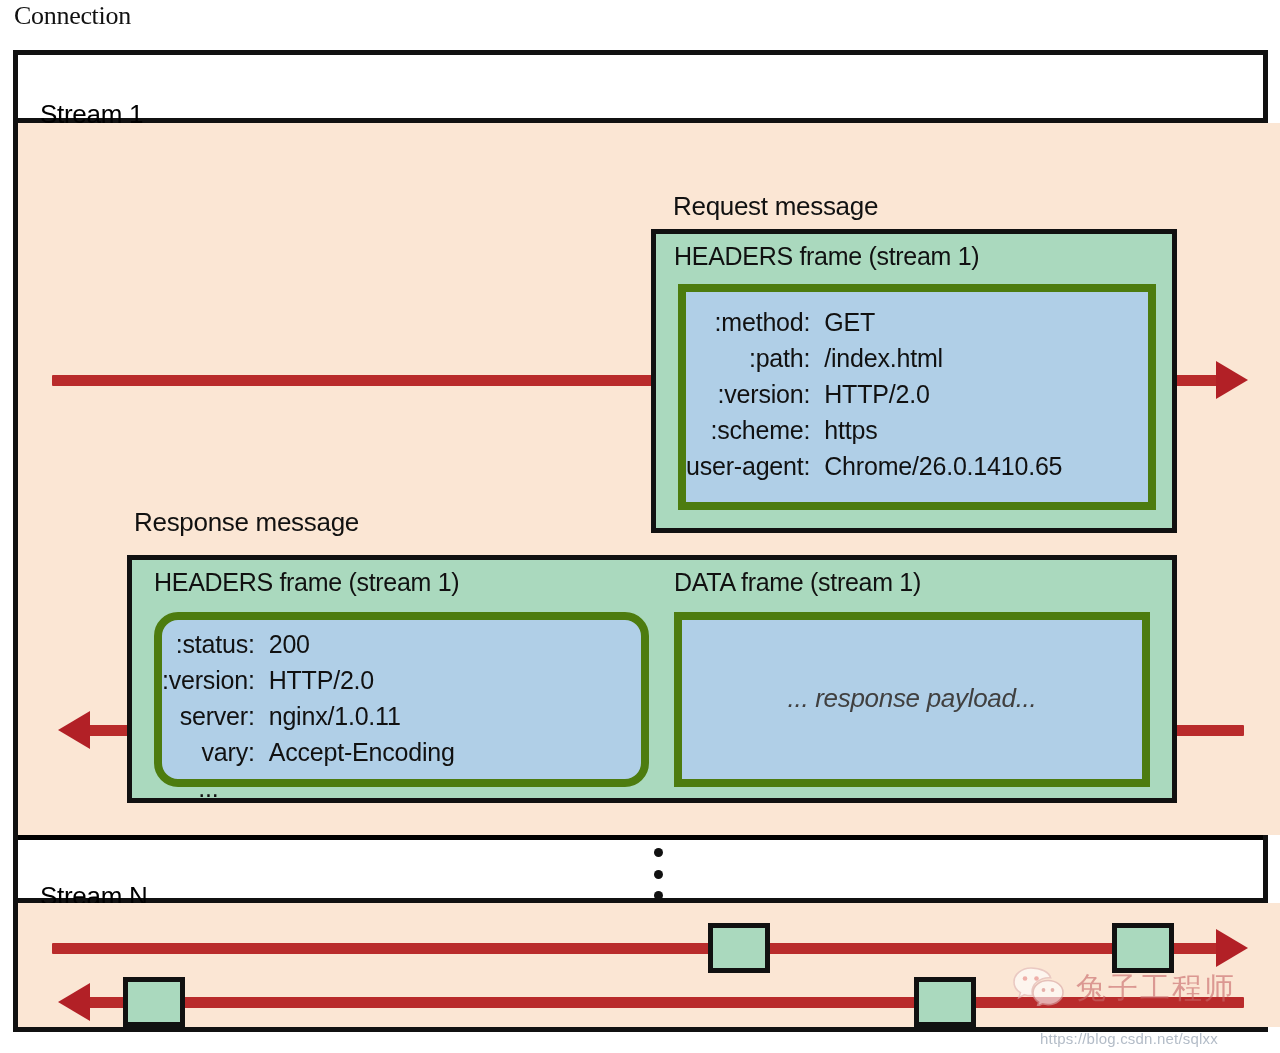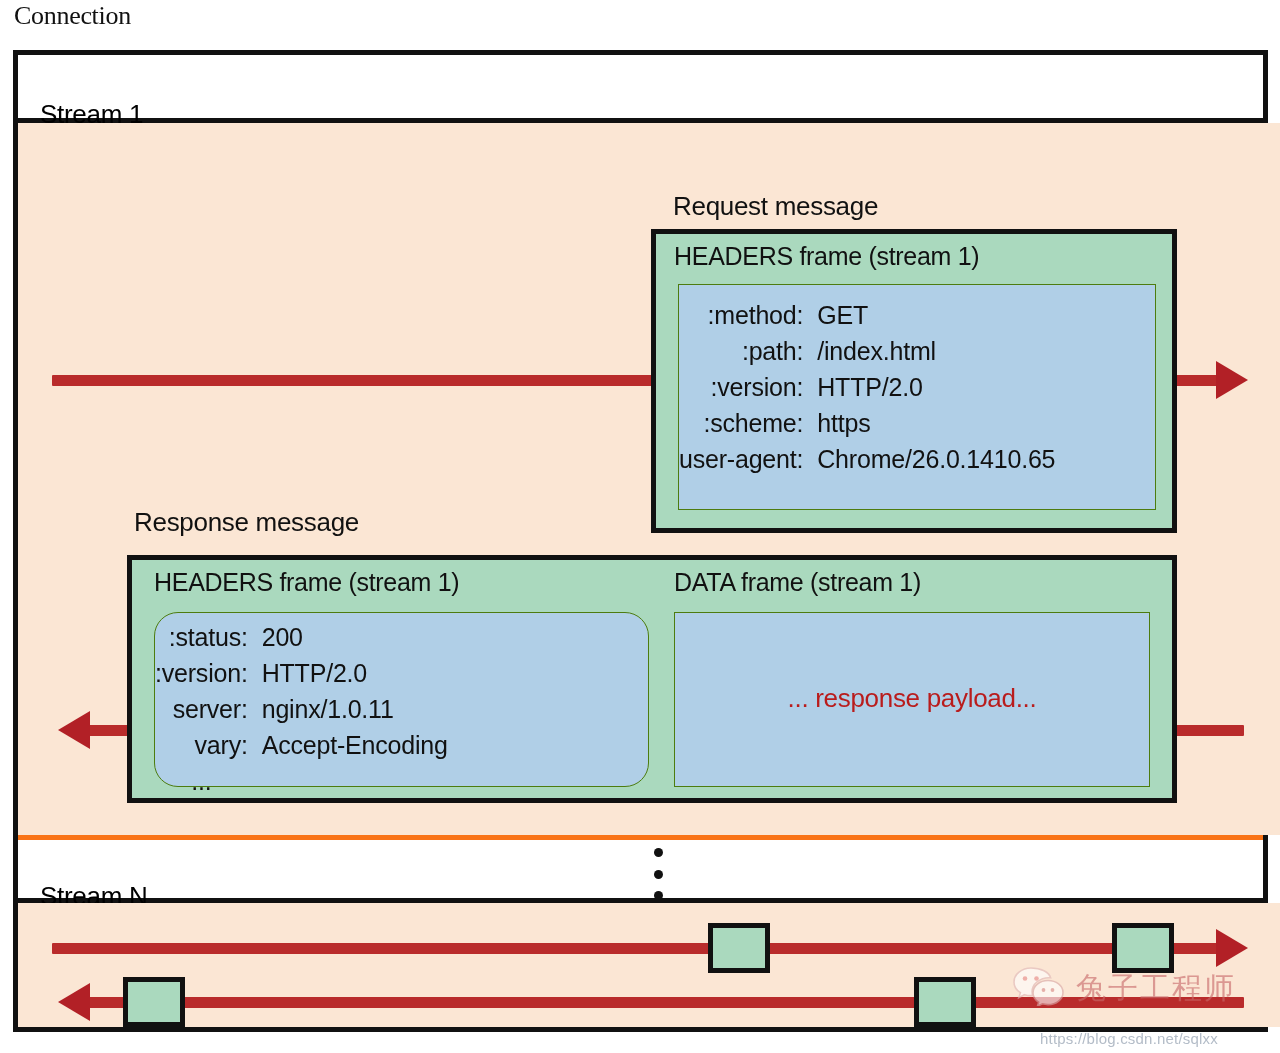--- a/index.html
+++ b/index.html
@@ -59,21 +59,21 @@
     position: absolute;
     left: 22px;
     top: 50%;
     transform: translateY(-52%);
     font-size: 26px;
     letter-spacing: -0.3px;
     white-space: nowrap;
     margin-top: 28px;
   }
   #stream1-header { top: 0; height: 68px; }
-  #streamN-header { top: 780px; height: 68px; border-top: 5px solid #f97316; }
+  #streamN-header { top: 780px; height: 68px; border-top: 5px solid #000000; }
 
   
   .vdots {
     position: absolute;
     left: 634px;
     top: 8px;
     width: 12px;
     height: 52px;
     display: flex;
     flex-direction: column;
@@ -141,21 +141,21 @@
     left: 18px;
     top: 8px;
     font-size: 25px;
     letter-spacing: -0.3px;
     white-space: nowrap;
     color: #111;
   }
   .frame-blue {
     position: absolute;
     background: #b0cfe7;
-    border: 1px solid #4d7c0f;
+    border: 8px solid #4d7c0f;
     box-sizing: border-box;
     padding-left: 8px;
   }
 
   
   .kv {
     position: absolute;
     left: 0;
     right: 0;
     top: 12px;
@@ -172,21 +172,22 @@
   
   .payload-text {
     position: absolute;
     left: 0;
     right: 0;
     top: 50%;
     transform: translateY(-55%);
     text-align: center;
     font-size: 26px;
     letter-spacing: -0.3px;
-    color: #b91c1c;
+    color: #404040;
+    font-style: italic;
   }
 
   
   .chip {
     position: absolute;
     background: #aad9be;
     border: 5px solid #111111;
     box-sizing: border-box;
   }
 

